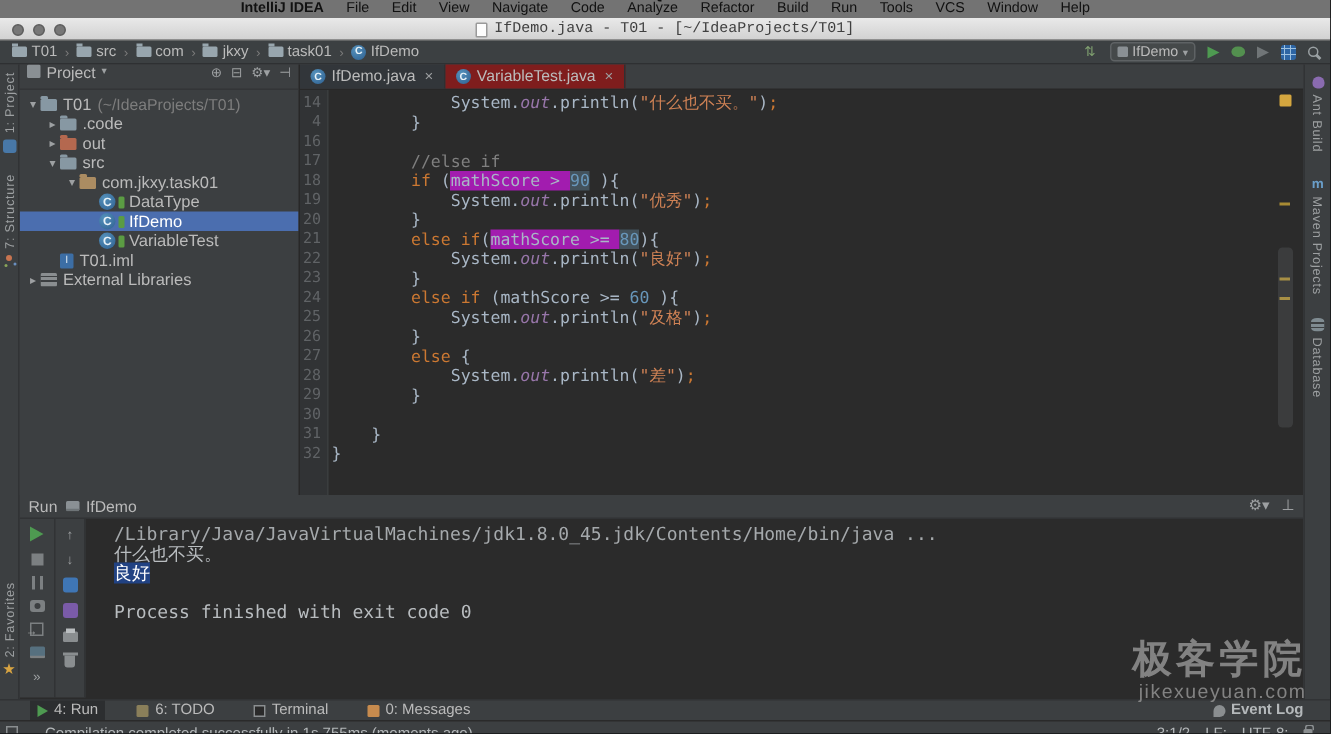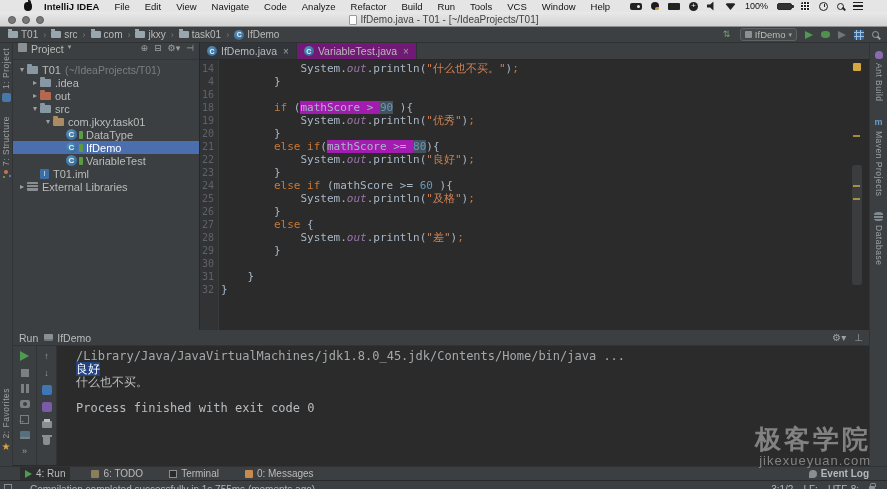--- a/index.html
+++ b/index.html
@@ -1,22 +1,22 @@
 <!DOCTYPE html>
 <html><head>
 <meta charset="utf-8">
 <style>
   html,body{margin:0;padding:0;background:#000;}
   .screen{position:relative;width:887px;height:489px;overflow:hidden;
     font-family:"Liberation Sans","DejaVu Sans",sans-serif;background:#2b2b2b;}
   *{box-sizing:border-box;}
 
   
-  .mac-menubar{position:absolute;top:0;left:0;right:0;height:12px;background:#e5e5e5;
-    display:flex;align-items:center;padding:0 24px;font-size:9.5px;color:#111;z-index:5;}
+  .mac-menubar{position:absolute;top:0;left:0;right:0;height:12px;background:#737373;
+    display:flex;align-items:center;padding:0 24px;font-size:9.5px;color:#111;z-index:5;flex-direction:column;}
   .apple{width:8px;height:9px;background:#111;border-radius:45% 45% 48% 48%;margin-right:12px;position:relative;}
   .apple::before{content:'';position:absolute;top:-2px;left:4px;width:3px;height:3px;background:#111;border-radius:0 70% 0 70%;}
   .menu-items{display:flex;gap:15px;white-space:nowrap;}
   .menu-item{cursor:default;}
   .menu-item.bold{font-weight:bold;}
   .menu-status{margin-left:auto;display:flex;align-items:center;gap:9px;}
   .mi{display:inline-block;position:relative;}
   .i-cam{width:12px;height:7px;background:#222;border-radius:2px;}
   .i-cam::after{content:'';position:absolute;right:2px;top:2px;width:3px;height:3px;border-radius:50%;background:#e9e9e9;}
   .i-dot{width:8px;height:8px;background:#1c1c1c;border-radius:50%;}
@@ -33,21 +33,21 @@
     background-image:linear-gradient(#f4f4f4 1px,transparent 1px),linear-gradient(90deg,#f4f4f4 1px,transparent 1px);
     background-size:3px 3px;background-position:2px 2px;}
   .i-clock{width:9px;height:9px;border:1px solid #222;border-radius:50%;}
   .i-clock::after{content:'';position:absolute;left:3.5px;top:1.5px;width:1px;height:3px;background:#222;}
   .i-mag{width:7px;height:7px;border:1.5px solid #222;border-radius:50%;}
   .i-mag::after{content:'';position:absolute;width:4px;height:1.5px;background:#222;transform:rotate(45deg);right:-3px;bottom:-1px;}
   .i-list{width:10px;height:8px;background:repeating-linear-gradient(#222 0 1.5px,transparent 1.5px 3.5px);}
 
   
   .titlebar{position:absolute;top:12px;left:0;right:0;height:15px;
-    background:linear-gradient(#e9e9e9,#d2d2d2);border-bottom:1px solid #8f8f8f;z-index:5;}
+    background:linear-gradient(#e9e9e9,#d2d2d2);border-bottom:1px solid #8f8f8f;z-index:5;font-family:Liberation Mono, monospace;}
   .lights{position:absolute;left:8px;top:3.5px;display:flex;gap:6px;}
   .light{width:8px;height:8px;border-radius:50%;background:#777;border:0.5px solid #5d5d5d;}
   .win-title{position:absolute;left:0;right:0;top:0;height:15px;display:flex;align-items:center;justify-content:center;
     gap:4px;font-size:10px;color:#404040;}
   .doc-icon{width:8px;height:10px;background:#fdfdfd;border:1px solid #9a9a9a;border-radius:1px;}
 
   
   .ide{position:absolute;top:27px;left:0;right:0;bottom:0;background:#3c3f41;color:#bbbbbb;}
 
   
@@ -103,21 +103,21 @@
   .tic-iml{width:9px;height:10px;background:#3c6ea5;border-radius:1px;color:#dbe7f2;font-size:7px;display:inline-flex;align-items:center;justify-content:center;}
   .tic-libs{width:11px;height:9px;background:#8a8e90;border-radius:1px;
     background-image:linear-gradient(transparent 2px,#3c3f41 2px,#3c3f41 3px,transparent 3px,transparent 5px,#3c3f41 5px,#3c3f41 6px,transparent 6px);}
   .tree-sub{color:#7d7d7d;margin-left:4px;font-size:10.5px;}
   .ic-folder.bc{width:10px;height:7px;background:#98a6ae;border-radius:1px;position:relative;}
   .ic-folder.bc::before{content:'';position:absolute;top:-2px;left:0;width:4px;height:2px;background:inherit;}
 
   
   .editor-col{position:absolute;left:200px;right:18px;top:16px;height:287px;display:flex;flex-direction:column;}
   .tabbar{height:17px;background:#3c3f41;border-bottom:1px solid #282828;display:flex;align-items:stretch;flex:none;}
-  .tab{display:flex;align-items:center;gap:4px;padding:0 7px;font-size:10.5px;color:#bbb;border-right:1px solid #2e3032;background:#701a75;}
+  .tab{display:flex;align-items:center;gap:4px;padding:0 7px;font-size:10.5px;color:#bbb;border-right:1px solid #2e3032;background:#7f1d1d;}
   .tab.active{background:#32363a;}
   .tab-close{color:#9da0a2;font-size:10px;margin-left:2px;}
   .editor{flex:1;position:relative;background:#2b2b2b;overflow:hidden;}
   .gutter-bg{position:absolute;left:0;top:0;bottom:0;width:19px;background:#313335;border-right:1px solid #3a3d3e;}
   .code-lines{position:absolute;left:0;top:2px;right:16px;font-family:"DejaVu Sans Mono","Liberation Mono",monospace;
     font-size:11px;line-height:13px;}
   .cl{display:flex;height:13px;}
   .ln{width:19px;flex:none;padding-right:5px;text-align:right;color:#606366;font-size:10px;}
   .lc{white-space:pre;color:#a9b7c6;padding-left:2px;}
   .tk-pl{color:#a9b7c6;}
@@ -335,21 +335,21 @@
       <div class="tree">
           <div class="tree-row" style="padding-left: 4px;">
             <span class="tree-arrow">▾</span>
             <span class="tic tic-folder-root"></span>
             <span class="tree-label">T01</span>
             <span class="tree-sub">(~/IdeaProjects/T01)</span>
           </div>
           <div class="tree-row" style="padding-left: 17px;">
             <span class="tree-arrow">▸</span>
             <span class="tic tic-folder"></span>
-            <span class="tree-label">.idea</span>
+            <span class="tree-label">.code</span>
           </div>
           <div class="tree-row" style="padding-left: 17px;">
             <span class="tree-arrow">▸</span>
             <span class="tic tic-folder-out"></span>
             <span class="tree-label">out</span>
           </div>
           <div class="tree-row" style="padding-left: 17px;">
             <span class="tree-arrow">▾</span>
             <span class="tic tic-folder"></span>
             <span class="tree-label">src</span>
@@ -410,20 +410,24 @@
               <span class="ln">14</span>
               <span class="lc"><span class="tk-pl">            System.</span><span class="tk-out">out</span><span class="tk-pl">.println(</span><span class="tk-str">"什么也不买。"</span><span class="tk-pl">)</span><span class="tk-semi">;</span></span>
             </div>
             <div class="cl">
               <span class="ln">4</span>
               <span class="lc"><span class="tk-pl">        }</span></span>
             </div>
             <div class="cl">
               <span class="ln">16</span>
               <span class="lc"></span>
+            </div>
+            <div class="cl">
+              <span class="ln">17</span>
+              <span class="lc"><span class="tk-cmt">        //else if</span></span>
             </div>
             <div class="cl">
               <span class="ln">18</span>
               <span class="lc"><span class="tk-pl">        </span><span class="tk-kw">if</span><span class="tk-pl"> (</span><span class="tk-hl">mathScore &gt; </span><span class="tk-hlnum">90</span><span class="tk-pl"> ){</span></span>
             </div>
             <div class="cl">
               <span class="ln">19</span>
               <span class="lc"><span class="tk-pl">            System.</span><span class="tk-out">out</span><span class="tk-pl">.println(</span><span class="tk-str">"优秀"</span><span class="tk-pl">)</span><span class="tk-semi">;</span></span>
             </div>
             <div class="cl">
@@ -527,22 +531,22 @@
         <div class="rtb rtb2">
             <span class="rti rti-up-stack"></span>
             <span class="rti rti-down-stack"></span>
             <span class="rti rti-restore-layout"></span>
             <span class="rti rti-show-console"></span>
             <span class="rti rti-print"></span>
             <span class="rti rti-clear-all"></span>
           </div>
         <div class="console">
             <div class="con-line path"><span>/Library/Java/JavaVirtualMachines/jdk1.8.0_45.jdk/Contents/Home/bin/java ...</span></div>
+            <div class="con-line"><span>什么也不买。</span></div>
             <div class="con-line"><span class="sel-span">良好</span></div>
-            <div class="con-line"><span>什么也不买。</span></div>
             <div class="con-line"><span></span></div>
             <div class="con-line"><span>Process finished with exit code 0</span></div>
           </div>
       </div>
     </div>
 
     <div class="toolwindow-bar">
       <span class="tw-item active">
           <span class="twi twi-run"></span>
           <span>4: Run</span>

